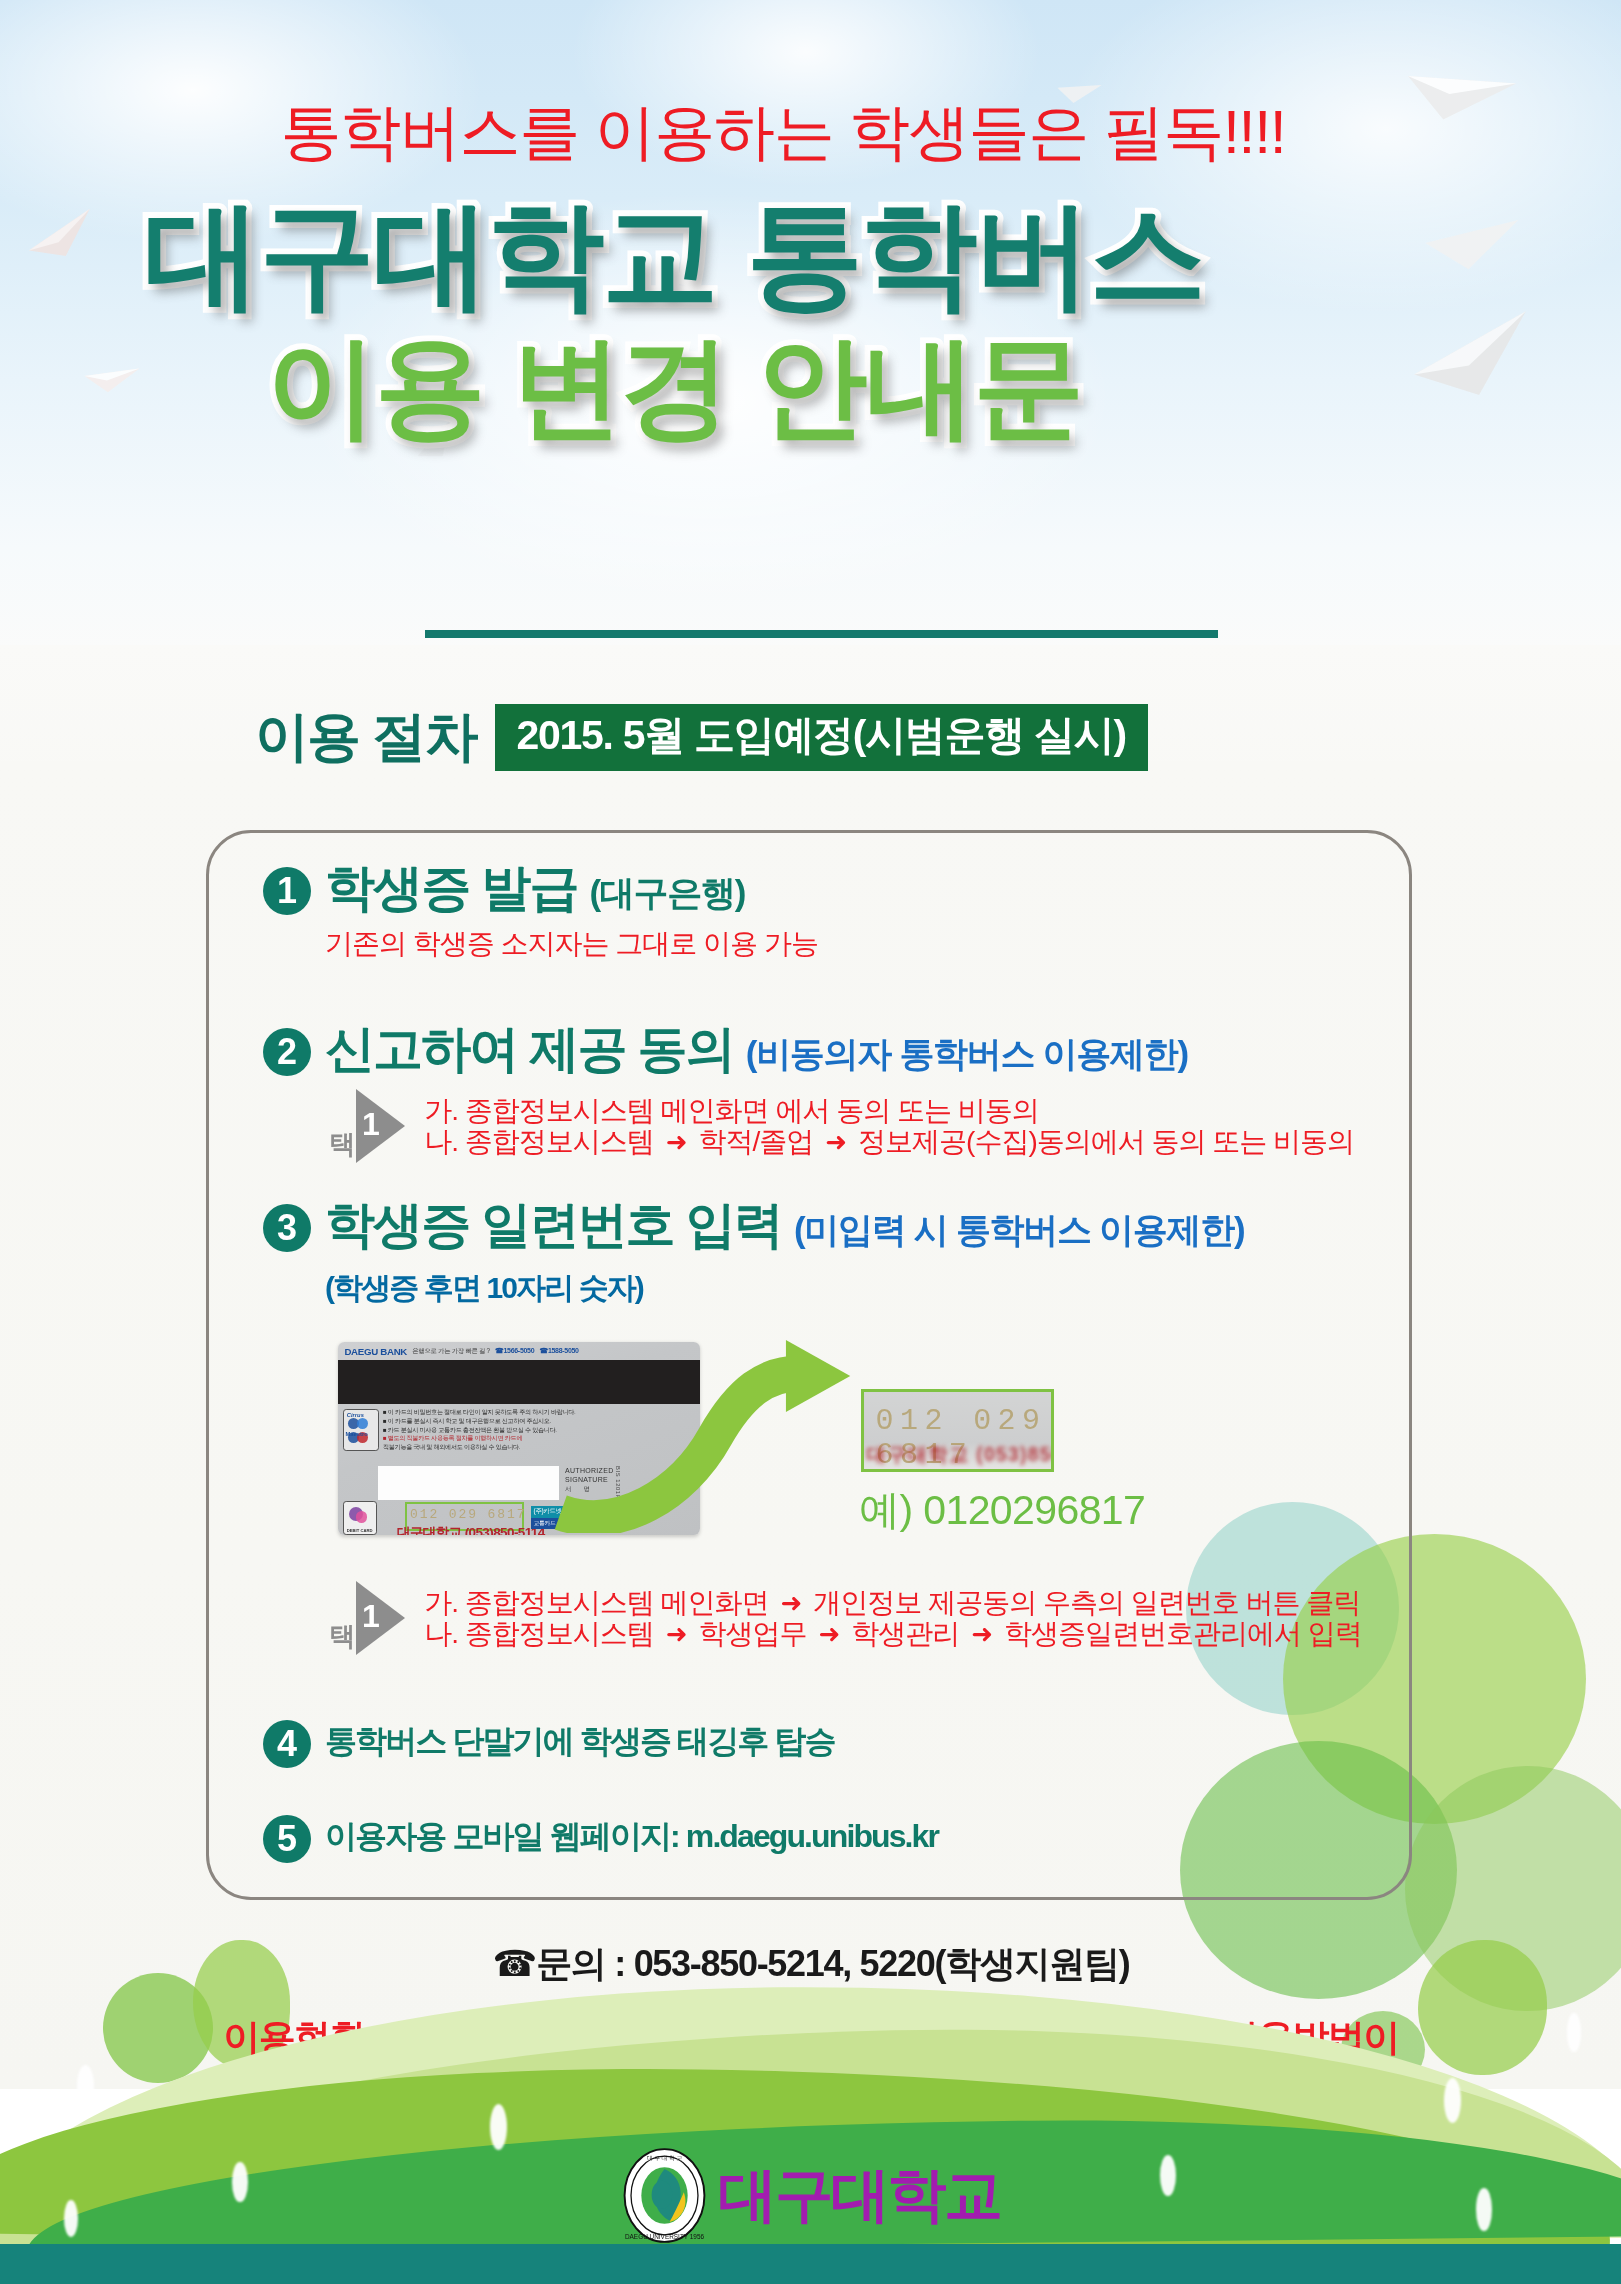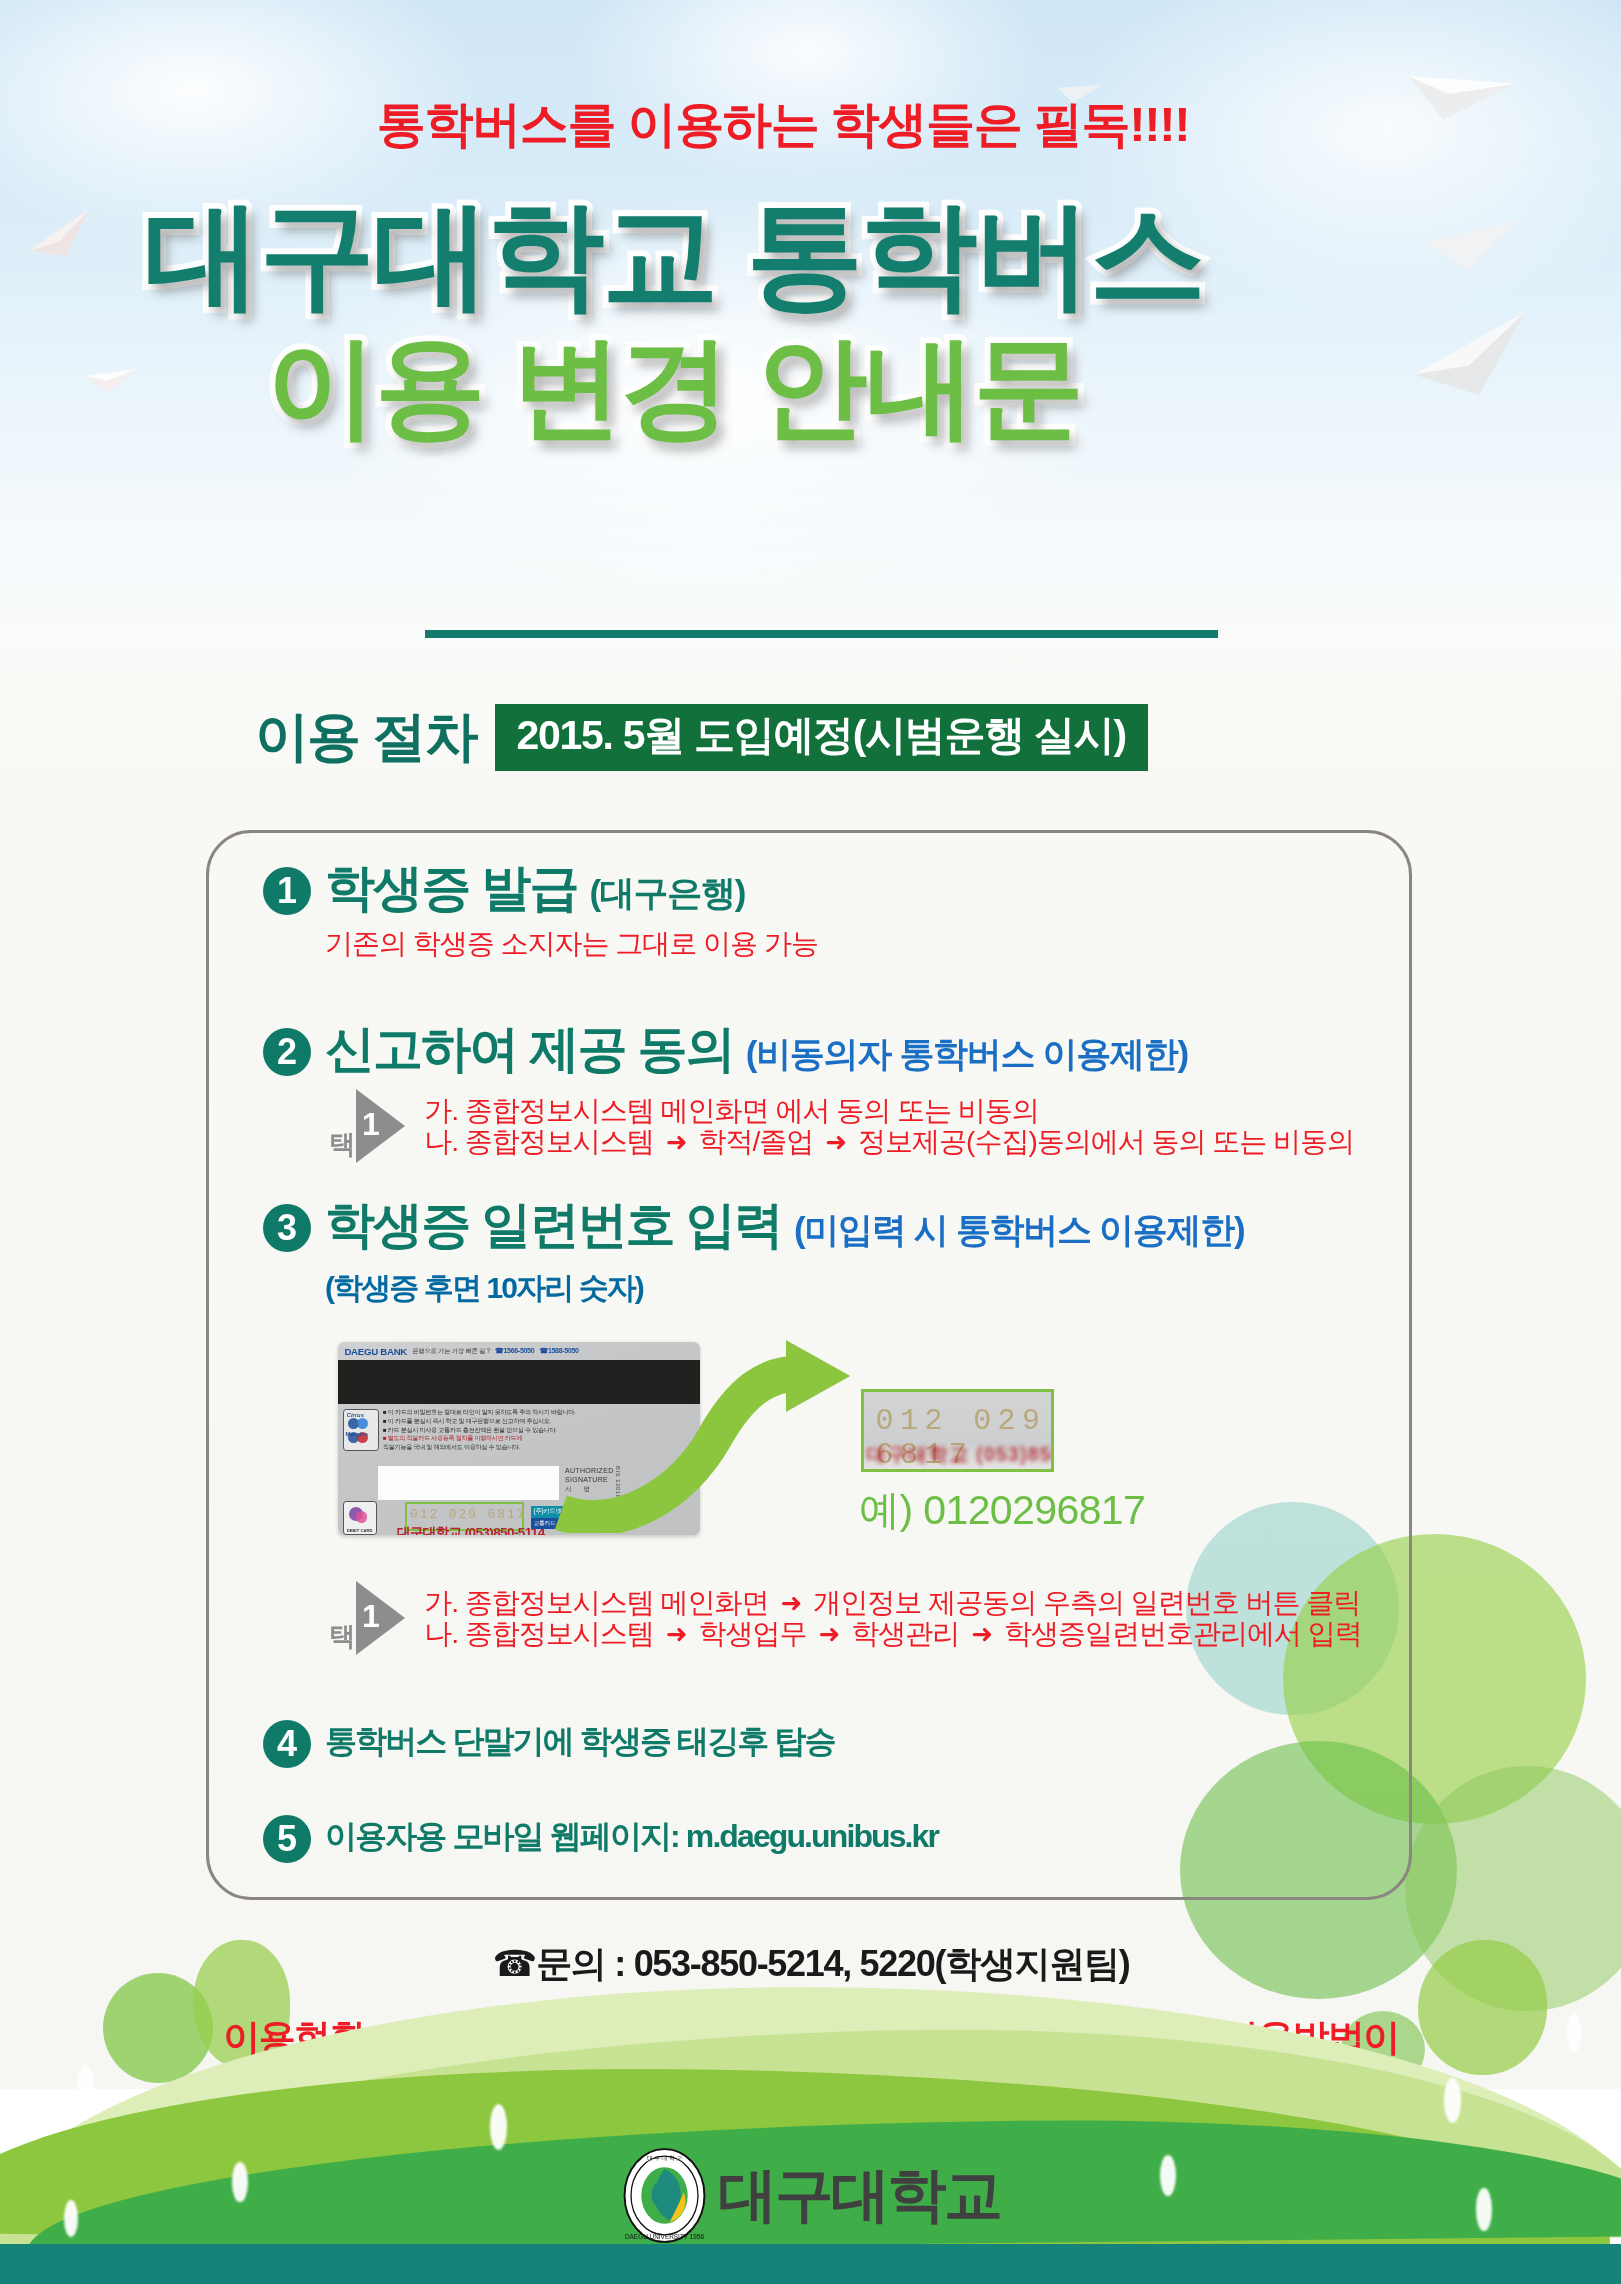--- a/index.html
+++ b/index.html
@@ -50,21 +50,21 @@
   .blob-lg3{left:1405px;top:1766px;width:245px;height:245px;background:rgba(140,200,90,.5);}
   .blob-teal{left:1186px;top:1502px;width:213px;height:213px;background:rgba(120,200,190,.45);}
   .blob-sm1{left:103px;top:1973px;width:110px;height:110px;background:rgba(130,198,70,.75);}
   .blob-sm2{left:193px;top:1940px;width:97px;height:129px;background:rgba(150,205,75,.72);border-radius:50% 50% 46% 54%;}
   .blob-sm3{left:1418px;top:1940px;width:129px;height:135px;background:rgba(150,205,75,.72);border-radius:52% 48% 50% 50%;}
   .blob-sm4{left:1341px;top:2011px;width:84px;height:77px;background:rgba(120,195,70,.6);}
 
   
   .kicker{
     position:absolute;left:0;top:92px;width:1566px;text-align:center;
-    color:#ee1c24;font-weight:bold;font-size:49px;letter-spacing:-1.3px;
+    color:#ee1c24;font-weight:normal;font-size:61px;letter-spacing:-1.3px;
   }
 
   .title-wrap{position:absolute;left:0;top:193px;width:1348px;text-align:center;}
   .title1{
     font-size:117px;font-weight:bold;letter-spacing:-2.6px;line-height:1.06;
     color:#147e6e;
     -webkit-text-stroke:11.6px #ffffff;paint-order:stroke fill;
     text-shadow:6.4px 7.7px 10.3px rgba(70,70,70,.45);
   }
   .title2{
@@ -178,21 +178,21 @@
     position:absolute;left:0;top:1940px;width:1622px;text-align:center;
     font-size:36px;font-weight:bold;color:#1a1a1a;letter-spacing:-1.3px;
   }
   .footnote{
     position:absolute;left:0;top:2011px;width:1622px;text-align:center;
     font-size:37px;font-weight:bold;color:#ee1c24;letter-spacing:-1.6px;line-height:1.45;
   }
 
   .logo-row{position:absolute;left:0;top:2147px;width:1622px;display:flex;align-items:center;justify-content:center;gap:11.6px;}
   .seal{width:85px;height:97px;position:relative;}
-  .logo-text{font-size:59px;font-weight:bold;color:#404040;letter-spacing:-2.6px;}
+  .logo-text{font-size:59px;font-weight:bold;color:#a21caf;letter-spacing:-2.6px;}
 </style>
 </head>
 <body>
 
 <div class="poster">
 
   <div class="sky"></div>
   <div class="sky-low"></div>
   <div class="paper-bg"></div>
 

